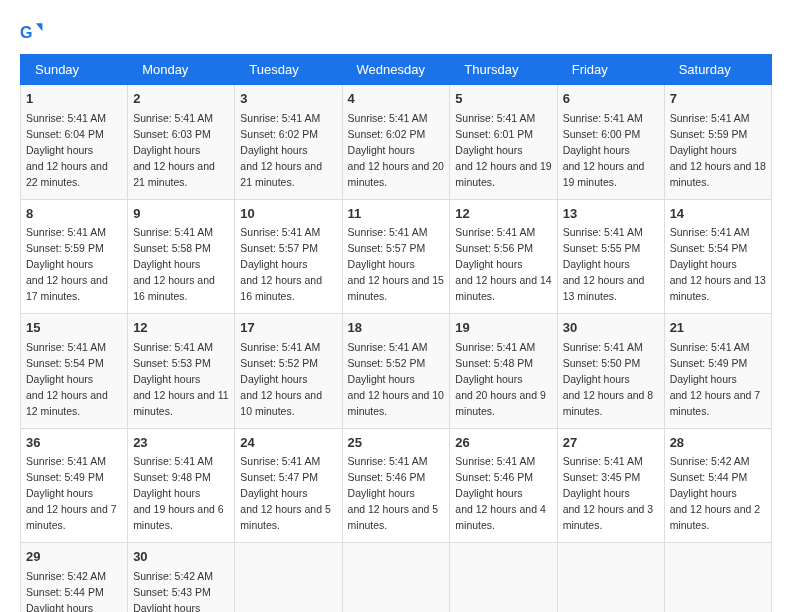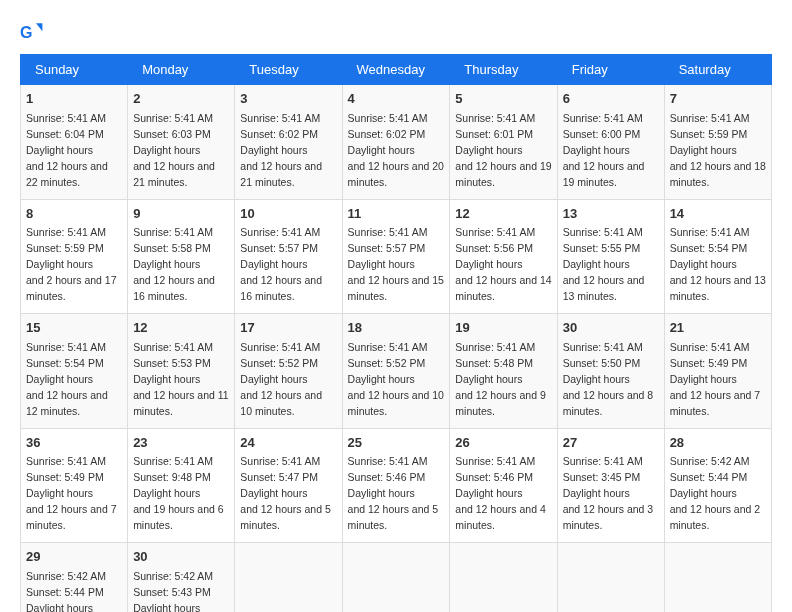--- a/index.html
+++ b/index.html
@@ -177,21 +177,21 @@
         <span class="day-info">Daylight hours</span><br>
         <span class="day-info">and 12 hours and 18 minutes.</span>
       </td>
       </tr>
       <tr>
         <td>
         <span class="day-num">8</span>
         <span class="day-info">Sunrise: 5:41 AM</span><br>
         <span class="day-info">Sunset: 5:59 PM</span><br>
         <span class="day-info">Daylight hours</span><br>
-        <span class="day-info">and 2 hours and 17 minutes.</span>
+        <span class="day-info">and 12 hours and 17 minutes.</span>
       </td>
         <td>
         <span class="day-num">9</span>
         <span class="day-info">Sunrise: 5:41 AM</span><br>
         <span class="day-info">Sunset: 5:58 PM</span><br>
         <span class="day-info">Daylight hours</span><br>
         <span class="day-info">and 12 hours and 16 minutes.</span>
       </td>
         <td>
         <span class="day-num">10</span>
@@ -256,21 +256,21 @@
         <span class="day-info">Sunrise: 5:41 AM</span><br>
         <span class="day-info">Sunset: 5:52 PM</span><br>
         <span class="day-info">Daylight hours</span><br>
         <span class="day-info">and 12 hours and 10 minutes.</span>
       </td>
         <td>
         <span class="day-num">19</span>
         <span class="day-info">Sunrise: 5:41 AM</span><br>
         <span class="day-info">Sunset: 5:48 PM</span><br>
         <span class="day-info">Daylight hours</span><br>
-        <span class="day-info">and 12 hours and 9 minutes.</span>
+        <span class="day-info">and 20 hours and 9 minutes.</span>
       </td>
         <td>
         <span class="day-num">30</span>
         <span class="day-info">Sunrise: 5:41 AM</span><br>
         <span class="day-info">Sunset: 5:50 PM</span><br>
         <span class="day-info">Daylight hours</span><br>
         <span class="day-info">and 12 hours and 8 minutes.</span>
       </td>
         <td>
         <span class="day-num">21</span>

